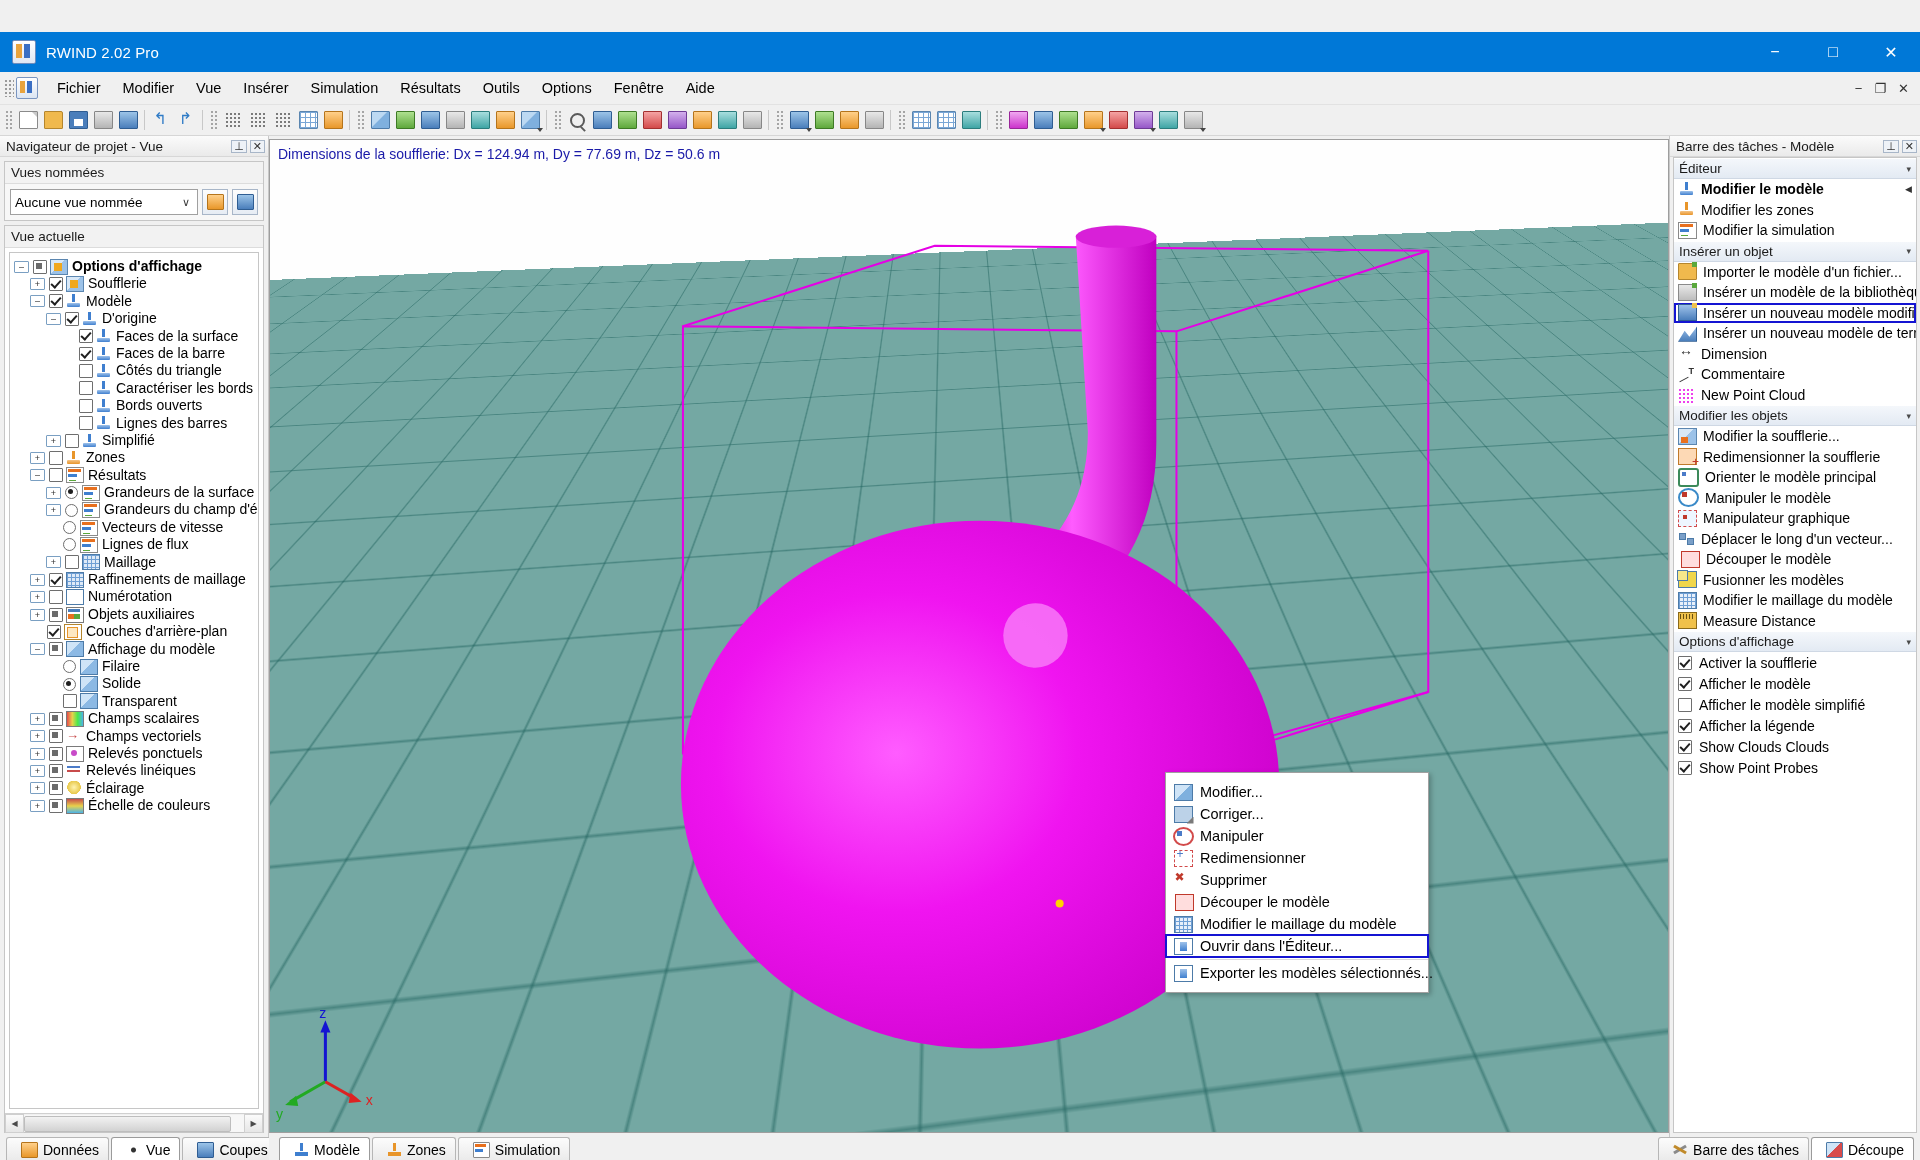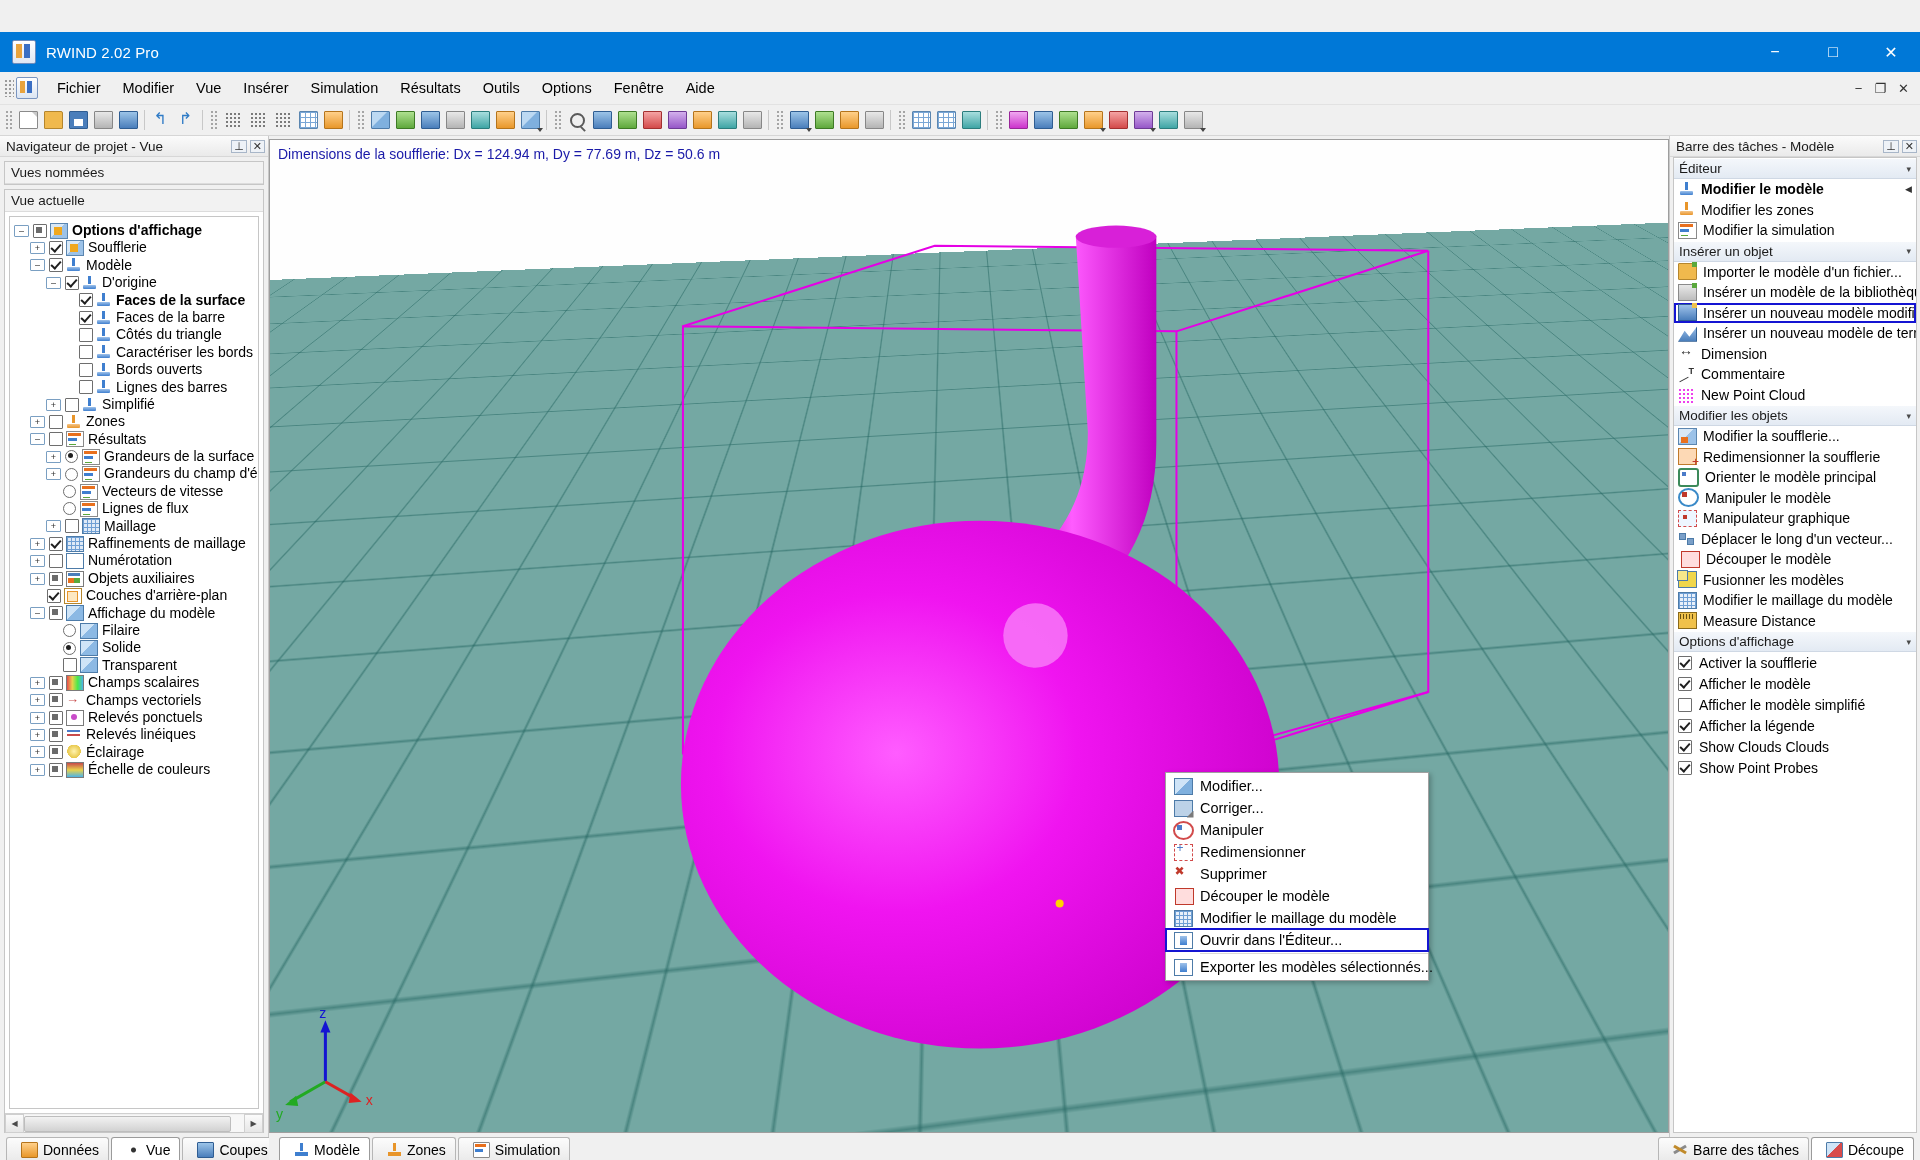--- a/index.html
+++ b/index.html
@@ -169,21 +169,21 @@
      background-image:
        repeating-linear-gradient(0deg, rgba(40,105,100,.55) 0 1px, transparent 1px 46px),
        repeating-linear-gradient(90deg, rgba(40,105,100,.55) 0 1px, transparent 1px 46px);
      background-color:#74a8a3;}
   .dimlabel{position:absolute;left:8px;top:6px;color:#1a1aa8;font-size:14px;z-index:6;white-space:nowrap;}
 
   .svgover{position:absolute;inset:0;z-index:5;}
 
   
   .ctxmenu{position:absolute;z-index:40;background:#fff;border:1px solid #a0a0a0;
-     box-shadow:2px 2px 5px rgba(0,0,0,.26);padding:2px 0;font-size:14.5px;}
+     box-shadow:2px 2px 5px rgba(0,0,0,.26);padding:8px 0;font-size:14.5px;}
   .ctxmenu .cm-item{display:flex;align-items:center;height:22px;padding:0 22px 0 0;white-space:nowrap;cursor:default;}
   .ctxmenu .cm-gutter{width:34px;flex:0 0 34px;display:flex;align-items:center;justify-content:center;}
   .ctxmenu .cm-item.sel{background:#fff;outline:2px solid #1414d2;outline-offset:-1px;position:relative;z-index:2;}
   .ctxmenu .cmi{width:17px;height:15px;position:relative;}
   .cmi-mod{background:linear-gradient(135deg,#cfe4f7 48%,#7fb0de 49%);border:1px solid #4d7ba8;}
   .cmi-corr{background:#bcd2e8;border:1px solid #4d7ba8;}
   .cmi-corr:after{content:"";position:absolute;right:-2px;bottom:-2px;width:7px;height:7px;background:#7a7a7a;
      clip-path:polygon(0 100%,100% 100%,100% 0);}
   .cmi-man{border:2px solid #d24b4b;border-radius:50%;width:12px;height:12px;}
   .cmi-man:after{content:"";position:absolute;left:2px;top:2px;width:5px;height:5px;background:#4b7bc8;}
@@ -456,20 +456,32 @@
       <div class="panel-head">
         <span>Navigateur de projet - Vue</span>
         <span class="ph-btns">
           <i>⊥</i>
           <i>✕</i>
         </span>
       </div>
 
       <div class="group">
         <div class="g-title">Vues nommées</div>
+        <div class="named-row">
+          <div class="combo">
+            <span>Aucune vue nommée</span>
+            <span class="cb-arrow">∨</span>
+          </div>
+          <div class="sbtn">
+              <span class="ti i-orange"></span>
+            </div>
+          <div class="sbtn">
+              <span class="ti i-blue"></span>
+            </div>
+        </div>
       </div>
 
       <div class="group" style="flex:1 1 auto;display:flex;flex-direction:column;margin-bottom:0;">
         <div class="g-title">Vue actuelle</div>
         <div class="treebox">
           <div class="tree" id="tree-root">
               <div class="tn" style="padding-left: 0px;">
                 <span class="exp has">–</span>
                 <span style="width: 4px; flex: 0 0 4px;"></span>
                 <span class="cbx mixed"></span>
@@ -490,21 +502,21 @@
                 <span class="tico ic-model"></span>
                 <span class="tlabel">Modèle</span>
               </div>
               <div class="tn" style="padding-left: 32px;">
                 <span class="exp has">–</span>
                 <span style="width: 4px; flex: 0 0 4px;"></span>
                 <span class="cbx on"></span>
                 <span class="tico ic-model"></span>
                 <span class="tlabel">D'origine</span>
               </div>
-              <div class="tn" style="padding-left: 48px; font-weight: bold;">
+              <div class="tn" style="padding-left: 48px;">
                 <span class="dots"></span>
                 <span style="width: 4px; flex: 0 0 4px;"></span>
                 <span class="cbx on"></span>
                 <span class="tico ic-model"></span>
                 <span class="tlabel">Faces de la surface</span>
               </div>
               <div class="tn" style="padding-left: 48px;">
                 <span class="dots"></span>
                 <span style="width: 4px; flex: 0 0 4px;"></span>
                 <span class="cbx on"></span>

